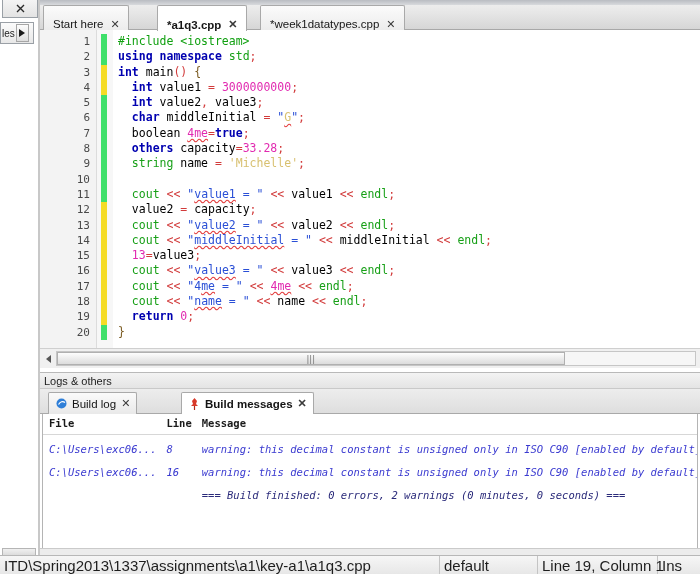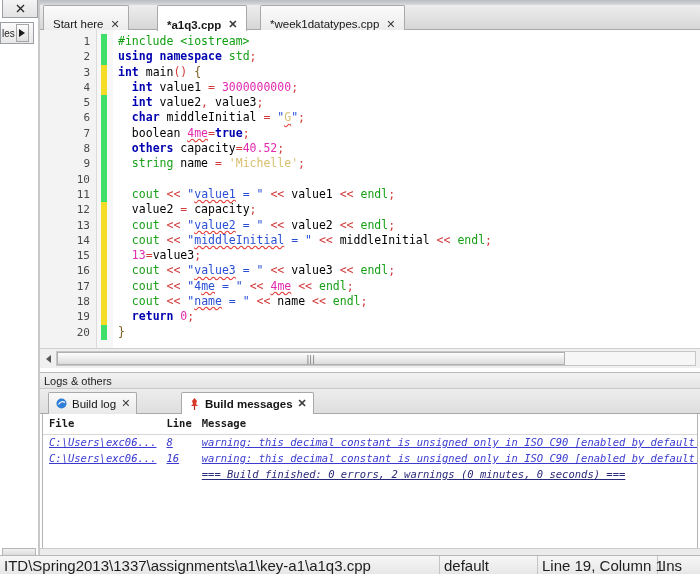--- a/index.html
+++ b/index.html
@@ -199,22 +199,22 @@
     font-family: "DejaVu Sans Mono", "Liberation Mono", monospace;
     font-size: 10.5px;
   }
   .msg-table th {
     text-align: left; font-weight: bold; color: #1a1a1a;
     padding: 3px 4px 5px 6px; background: #ffffff;
     border-bottom: 1px solid #d7d7d7;
     font-family: "DejaVu Sans Mono", "Liberation Mono", monospace;
   }
   .msg-table td {
-    padding: 1px 4px 3px 6px; color: #3a3ad0;
-    font-style: italic; white-space: nowrap; vertical-align: top; text-decoration: underline;
+    padding: 8px 4px 3px 6px; color: #3a3ad0;
+    font-style: italic; white-space: nowrap; vertical-align: top;
   }
   .col-file { width: 118px; }
   .col-line { width: 44px; }
   td.summary { color: #2a2a7a; font-style: italic; }
 
   
   .statusbar {
     position: absolute; left: 0; top: 555px; width: 700px; height: 19px;
     background: linear-gradient(#f6f6f6, #e7e7e7);
     border-top: 1px solid #b7b7b7;
@@ -288,21 +288,21 @@
           <div class="marker-bar m-green" style="top: 294.7px; height: 15.3px;"></div>
         </div>
       <div class="code-lines" id="code-lines">
           <div class="cline"><span class="lnum">1</span><span class="ctext"><span class="pp">#include &lt;iostream&gt;</span></span></div>
           <div class="cline"><span class="lnum">2</span><span class="ctext"><span class="k">using</span><span class="id"> </span><span class="k">namespace</span><span class="id"> </span><span class="gn">std</span><span class="op">;</span></span></div>
           <div class="cline"><span class="lnum">3</span><span class="ctext"><span class="k">int</span><span class="id"> main</span><span class="op">()</span><span class="id"> </span><span class="br">{</span></span></div>
           <div class="cline"><span class="lnum">4</span><span class="ctext"><span class="id">  </span><span class="k">int</span><span class="id"> value1 </span><span class="op">=</span><span class="id"> </span><span class="num">3000000000</span><span class="op">;</span></span></div>
           <div class="cline"><span class="lnum">5</span><span class="ctext"><span class="id">  </span><span class="k">int</span><span class="id"> value2</span><span class="op">,</span><span class="id"> value3</span><span class="op">;</span></span></div>
           <div class="cline"><span class="lnum">6</span><span class="ctext"><span class="id">  </span><span class="k">char</span><span class="id"> middleInitial </span><span class="op">=</span><span class="id"> </span><span class="str">"</span><span class="chr sp">G</span><span class="str">"</span><span class="op">;</span></span></div>
           <div class="cline"><span class="lnum">7</span><span class="ctext"><span class="id">  boolean </span><span class="num sp">4me</span><span class="op">=</span><span class="k">true</span><span class="op">;</span></span></div>
-          <div class="cline"><span class="lnum">8</span><span class="ctext"><span class="id">  </span><span class="k">others</span><span class="id"> capacity</span><span class="op">=</span><span class="num">40.52</span><span class="op">;</span></span></div>
+          <div class="cline"><span class="lnum">8</span><span class="ctext"><span class="id">  </span><span class="k">others</span><span class="id"> capacity</span><span class="op">=</span><span class="num">33.28</span><span class="op">;</span></span></div>
           <div class="cline"><span class="lnum">9</span><span class="ctext"><span class="id">  </span><span class="gn">string</span><span class="id"> name </span><span class="op">=</span><span class="id"> </span><span class="chr">'Michelle'</span><span class="op">;</span></span></div>
           <div class="cline"><span class="lnum">10</span><span class="ctext"></span></div>
           <div class="cline"><span class="lnum">11</span><span class="ctext"><span class="id">  </span><span class="gn">cout</span><span class="id"> </span><span class="op">&lt;&lt;</span><span class="id"> </span><span class="str">"</span><span class="str sp">value1</span><span class="str"> = "</span><span class="id"> </span><span class="op">&lt;&lt;</span><span class="id"> value1 </span><span class="op">&lt;&lt;</span><span class="id"> </span><span class="gn">endl</span><span class="op">;</span></span></div>
           <div class="cline"><span class="lnum">12</span><span class="ctext"><span class="id">  value2 </span><span class="op">=</span><span class="id"> capacity</span><span class="op">;</span></span></div>
           <div class="cline"><span class="lnum">13</span><span class="ctext"><span class="id">  </span><span class="gn">cout</span><span class="id"> </span><span class="op">&lt;&lt;</span><span class="id"> </span><span class="str">"</span><span class="str sp">value2</span><span class="str"> = "</span><span class="id"> </span><span class="op">&lt;&lt;</span><span class="id"> value2 </span><span class="op">&lt;&lt;</span><span class="id"> </span><span class="gn">endl</span><span class="op">;</span></span></div>
           <div class="cline"><span class="lnum">14</span><span class="ctext"><span class="id">  </span><span class="gn">cout</span><span class="id"> </span><span class="op">&lt;&lt;</span><span class="id"> </span><span class="str">"</span><span class="str sp">middleInitial</span><span class="str"> = "</span><span class="id"> </span><span class="op">&lt;&lt;</span><span class="id"> middleInitial </span><span class="op">&lt;&lt;</span><span class="id"> </span><span class="gn">endl</span><span class="op">;</span></span></div>
           <div class="cline"><span class="lnum">15</span><span class="ctext"><span class="id">  </span><span class="num">13</span><span class="op">=</span><span class="id">value3</span><span class="op">;</span></span></div>
           <div class="cline"><span class="lnum">16</span><span class="ctext"><span class="id">  </span><span class="gn">cout</span><span class="id"> </span><span class="op">&lt;&lt;</span><span class="id"> </span><span class="str">"</span><span class="str sp">value3</span><span class="str"> = "</span><span class="id"> </span><span class="op">&lt;&lt;</span><span class="id"> value3 </span><span class="op">&lt;&lt;</span><span class="id"> </span><span class="gn">endl</span><span class="op">;</span></span></div>
           <div class="cline"><span class="lnum">17</span><span class="ctext"><span class="id">  </span><span class="gn">cout</span><span class="id"> </span><span class="op">&lt;&lt;</span><span class="id"> </span><span class="str">"</span><span class="str">4</span><span class="str sp">me</span><span class="str"> = "</span><span class="id"> </span><span class="op">&lt;&lt;</span><span class="id"> </span><span class="num sp">4me</span><span class="id"> </span><span class="op">&lt;&lt;</span><span class="id"> </span><span class="gn">endl</span><span class="op">;</span></span></div>
           <div class="cline"><span class="lnum">18</span><span class="ctext"><span class="id">  </span><span class="gn">cout</span><span class="id"> </span><span class="op">&lt;&lt;</span><span class="id"> </span><span class="str">"</span><span class="str sp">name</span><span class="str"> = "</span><span class="id"> </span><span class="op">&lt;&lt;</span><span class="id"> name </span><span class="op">&lt;&lt;</span><span class="id"> </span><span class="gn">endl</span><span class="op">;</span></span></div>

